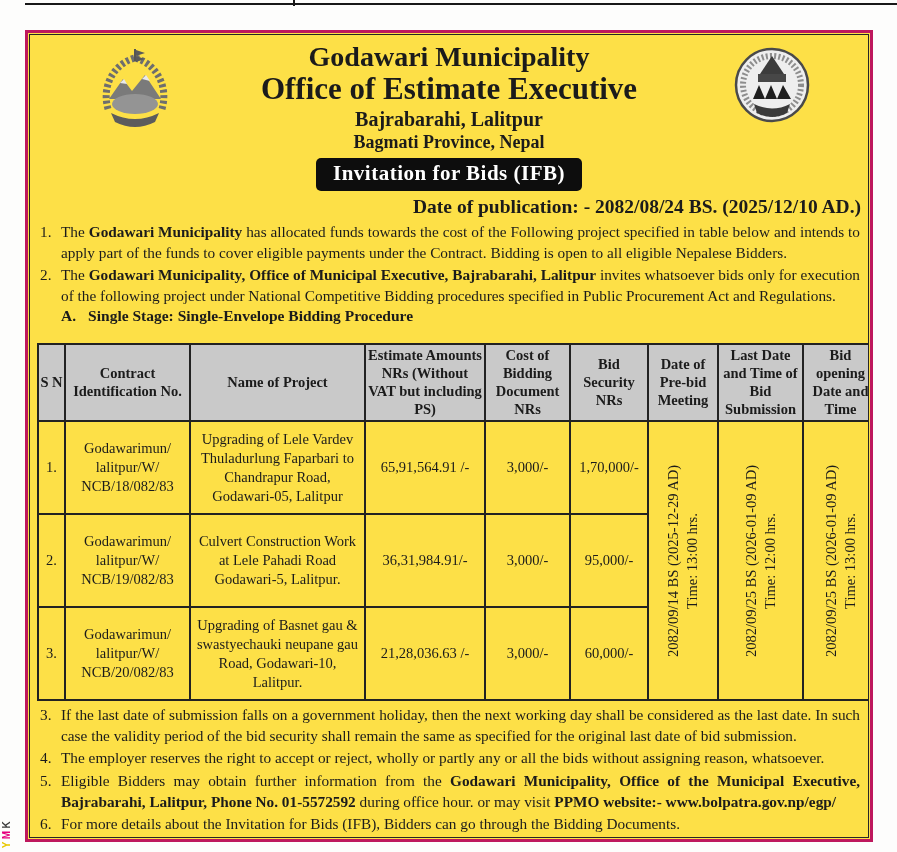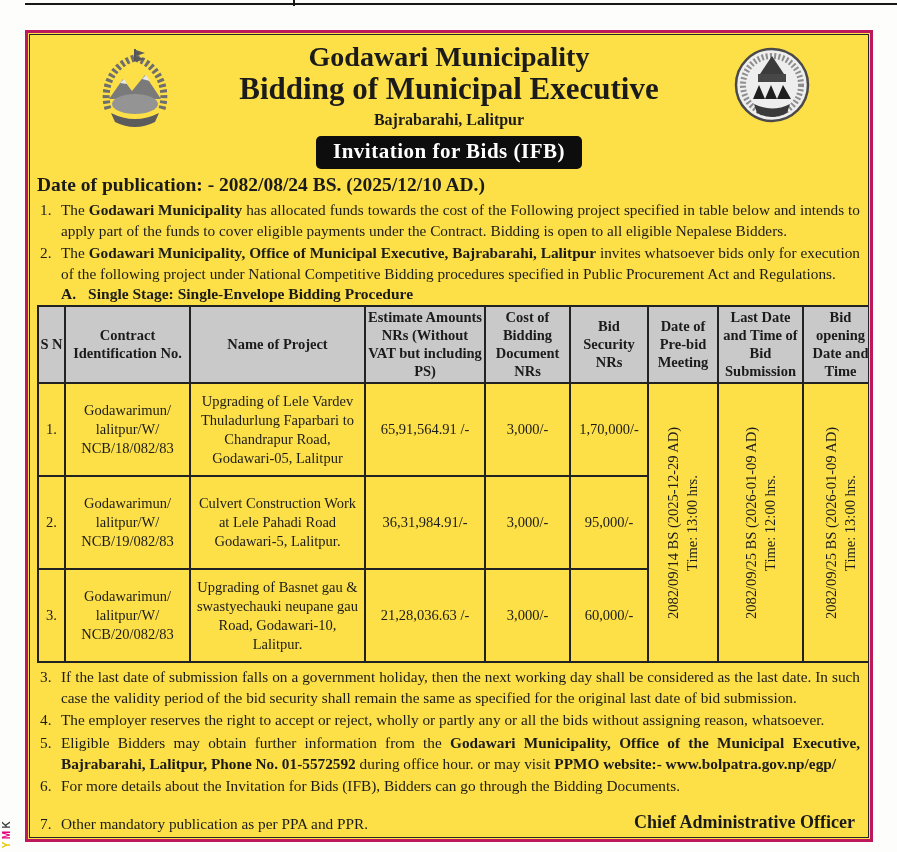--- a/index.html
+++ b/index.html
@@ -19,32 +19,32 @@
   
   .frame{position:absolute;left:25px;top:30px;width:848px;height:812px;border:3px solid #be185d;box-sizing:border-box;background:#fde047;}
   .frame-inner{position:absolute;inset:1px;border:1px solid #262626;padding:3px 7px 0 7px;box-sizing:border-box;overflow:hidden;}
   
   .masthead{position:relative;text-align:center;}
   .emblem{position:absolute;}
   .emblem-left{left:56px;top:6px;}
   .emblem-right{right:46px;top:0px;}
   .mh-muni{font-size:28px;font-weight:bold;line-height:31px;margin-top:3px;}
   .mh-office{font-size:31px;font-weight:bold;line-height:34px;}
-  .mh-addr1{font-size:16px;font-weight:bold;line-height:23px;margin-top:2px;}
+  .mh-addr1{font-size:20px;font-weight:bold;line-height:23px;margin-top:2px;}
   .mh-addr2{font-size:18px;font-weight:bold;line-height:22px;}
   .badge-row{text-align:center;margin-top:5px;}
   .badge{display:inline-block;background:#0d0d0d;color:#ffffff;font-weight:bold;font-size:21px;
     padding:3px 17px 5px 17px;border-radius:5px;letter-spacing:0.5px;}
-  .pub-line{text-align:left;font-weight:bold;font-size:19.5px;margin:5px 0 3px 0;}
+  .pub-line{text-align:right;font-weight:bold;font-size:19.5px;margin:5px 0 3px 0;}
   
   .item{display:flex;font-size:15.3px;line-height:1.38;text-align:justify;margin:0 1px 1px 1px;}
   .item .no{flex:none;width:21px;padding-left:2px;}
   .item .body{flex:1;}
   .b{font-weight:bold;}
-  .sub-a{font-weight:bold;font-size:15.5px;margin:1px 0 2px 24px;}
+  .sub-a{font-weight:bold;font-size:15.5px;margin:1px 0 18px 24px;}
   .sub-a .lbl{margin-right:12px;}
   
   table.bids{width:840px;border-collapse:collapse;table-layout:fixed;margin:1px auto 3px auto;}
   table.bids th,table.bids td{border:2px solid #222222;box-sizing:border-box;}
   table.bids th{background:#c9c9c9;font-size:14.5px;font-weight:bold;text-align:center;padding:2px 1px;height:76px;line-height:1.22;}
   table.bids td{font-size:14.5px;text-align:center;vertical-align:middle;padding:1px 3px;line-height:1.3;}
   tr.brow{height:93px;}
   td.rot{position:relative;padding:0;}
   .rot-inner{position:absolute;left:50%;top:50%;width:300px;
     transform:translate(-50%,-50%) rotate(-90deg);text-align:center;font-size:14.5px;line-height:19px;white-space:nowrap;}
@@ -85,22 +85,23 @@
         <svg width="86" height="94" viewBox="0 0 86 94">
           <circle cx="43" cy="44" r="36" fill="#eeeeee" stroke="#4a4a4a" stroke-width="2.5"></circle>
           <circle cx="43" cy="44" r="29" fill="none" stroke="#8d8d8d" stroke-width="6" stroke-dasharray="2,2.2"></circle>
           <path d="M43,15 L31,33 L55,33 Z" fill="#3c3c3c"></path>
           <rect x="29" y="33" width="28" height="8" fill="#474747"></rect>
           <path d="M24,58 L30,44 L36,58 L42,44 L48,58 L54,44 L62,58 Z" fill="#1f1f1f"></path>
           <path d="M25,63 Q43,72 61,63 L58,72 Q43,80 28,72 Z" fill="#3a3a3a"></path>
         </svg>
       </span>
       <div class="mh-muni">Godawari Municipality</div>
-      <div class="mh-office">Bidding of Municipal Executive</div>
+      <div class="mh-office">Office of Estimate Executive</div>
       <div class="mh-addr1">Bajrabarahi, Lalitpur</div>
+      <div class="mh-addr2">Bagmati Province, Nepal</div>
     </div>
 
     <div class="badge-row">
       <span class="badge">Invitation for Bids (IFB)</span>
     </div>
 
     <div class="pub-line">Date of publication: - 2082/08/24 BS. (2025/12/10 AD.)</div>
 
     <div class="item">
       <span class="no">1.</span>

